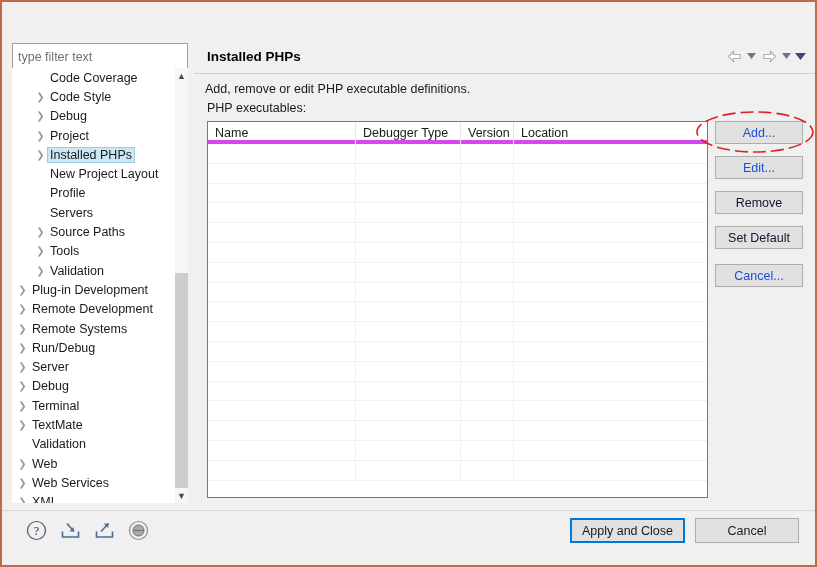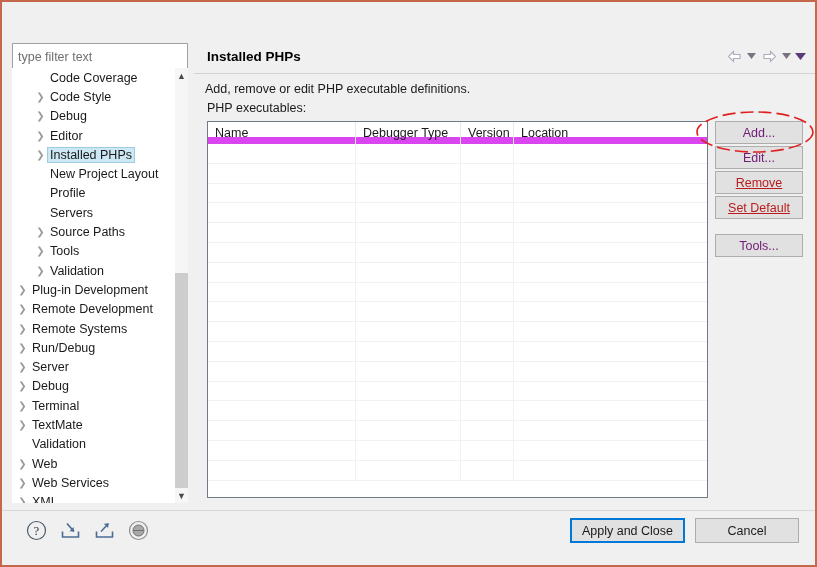--- a/index.html
+++ b/index.html
@@ -210,21 +210,21 @@
     left: 13px; top: 81px;
     width: 501px; height: 377px;
     border: 1px solid #707a85;
     background: #ffffff;
     overflow: hidden;
   }
   .thead {
     height: 22px;
     display: flex;
     background: #ffffff;
-    border-bottom: 7px solid #d946ef;
+    border-bottom: 4px solid #d946ef;
     justify-content: flex-end;
   }
   .th {
     font-size: 12.5px;
     color: #1a1a1a;
     padding-left: 7px;
     display: flex;
     align-items: center;
     border-right: 1px solid #e8e8e8;
     white-space: nowrap;
@@ -254,27 +254,27 @@
     position: absolute;
     left: 521px; top: 81px;
     width: 88px;
   }
   .btn {
     width: 88px; height: 23px;
     background: #e1e1e1;
     border: 1px solid #adadad;
     font-family: "Liberation Sans", sans-serif;
     font-size: 12.5px;
-    color: #701a75;
+    color: #1d4ed8;
     cursor: default;
     padding: 0;
     display: block;
   }
-  .btn + .btn { margin-top: 2px; }
-  .btn.disabled { color: #b91c1c; text-decoration: underline; }
+  .btn + .btn { margin-top: 12px; }
+  .btn.disabled { color: #0f172a; }
   .btn.gap { margin-top: 15px; }
 
   
   .annot {
     position: absolute;
     left: 692px; top: 106px;
     width: 122px; height: 48px;
     pointer-events: none;
   }
 
@@ -343,21 +343,21 @@
         <div class="tree-item depth2">
           <span class="tw-arrow">❯</span>
           <span class="tree-label">Code Style</span>
         </div>
         <div class="tree-item depth2">
           <span class="tw-arrow">❯</span>
           <span class="tree-label">Debug</span>
         </div>
         <div class="tree-item depth2">
           <span class="tw-arrow">❯</span>
-          <span class="tree-label">Editor</span>
+          <span class="tree-label">Project</span>
         </div>
         <div class="tree-item depth2 selected">
           <span class="tw-arrow">❯</span>
           <span class="tree-label">Installed PHPs</span>
         </div>
         <div class="tree-item depth2">
           <span class="tw-spacer"></span>
           <span class="tree-label">New Project Layout</span>
         </div>
         <div class="tree-item depth2">
@@ -582,21 +582,21 @@
             <div class="td c3"></div>
           </div>
         </div>
     </div>
 
     <div class="btn-col" id="side-buttons">
         <button class="btn">Add...</button>
         <button class="btn">Edit...</button>
         <button class="btn disabled" disabled="">Remove</button>
         <button class="btn disabled" disabled="">Set Default</button>
-        <button class="btn gap">Tools...</button>
+        <button class="btn gap">Cancel...</button>
       </div>
   </div>
 
   <div class="annot">
     <svg width="122" height="48" viewBox="0 0 122 48">
       <ellipse cx="61" cy="24" rx="58" ry="20" fill="none" stroke="#e02020" stroke-width="1.6" stroke-dasharray="13 5"></ellipse>
     </svg>
   </div>
 
   <div class="footer">

